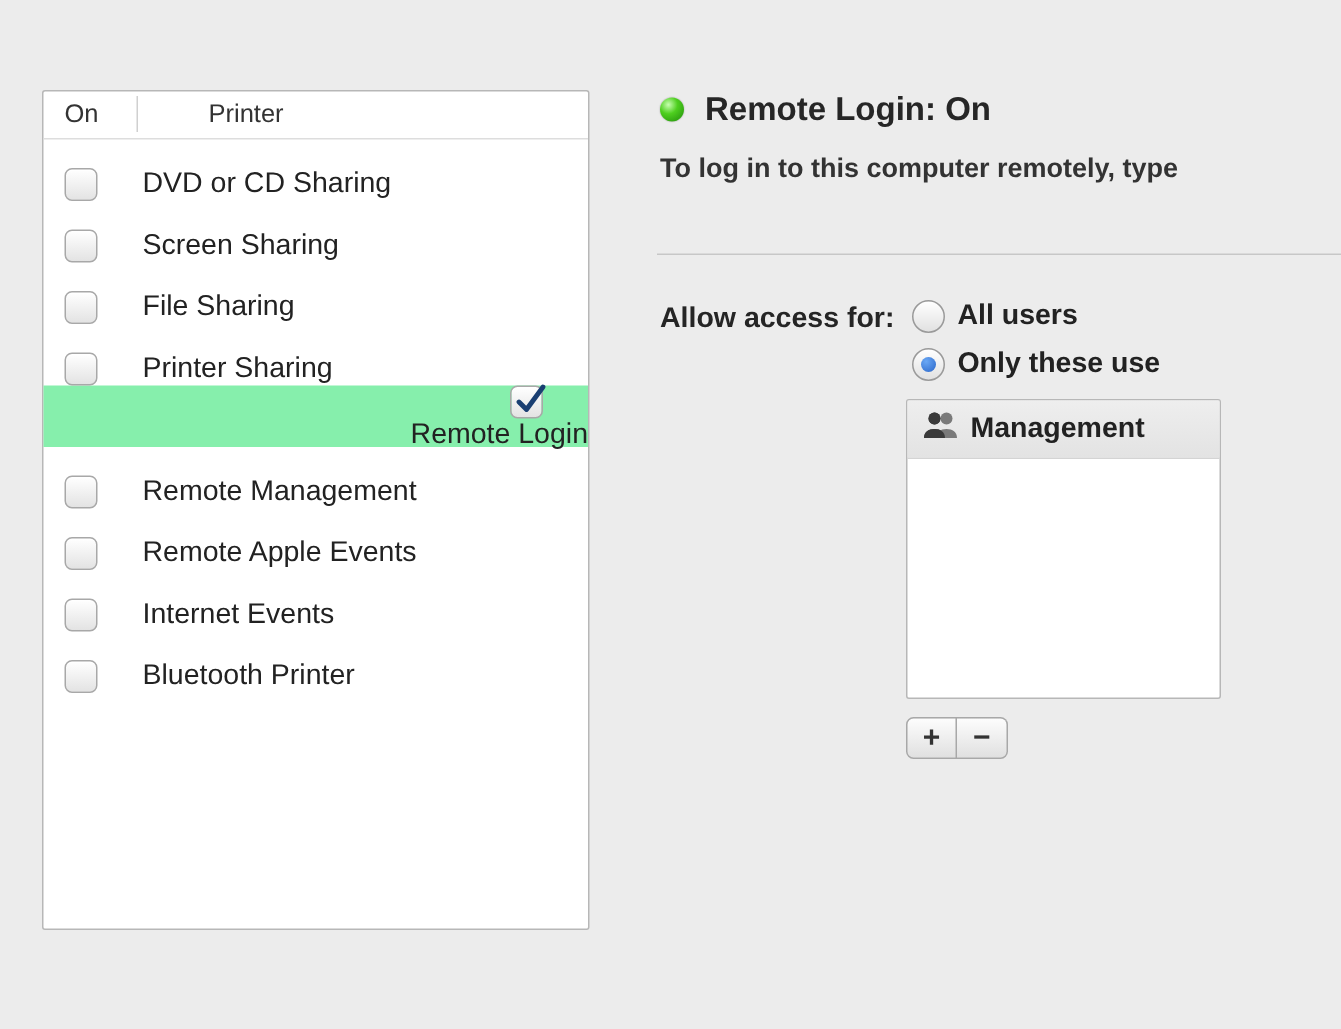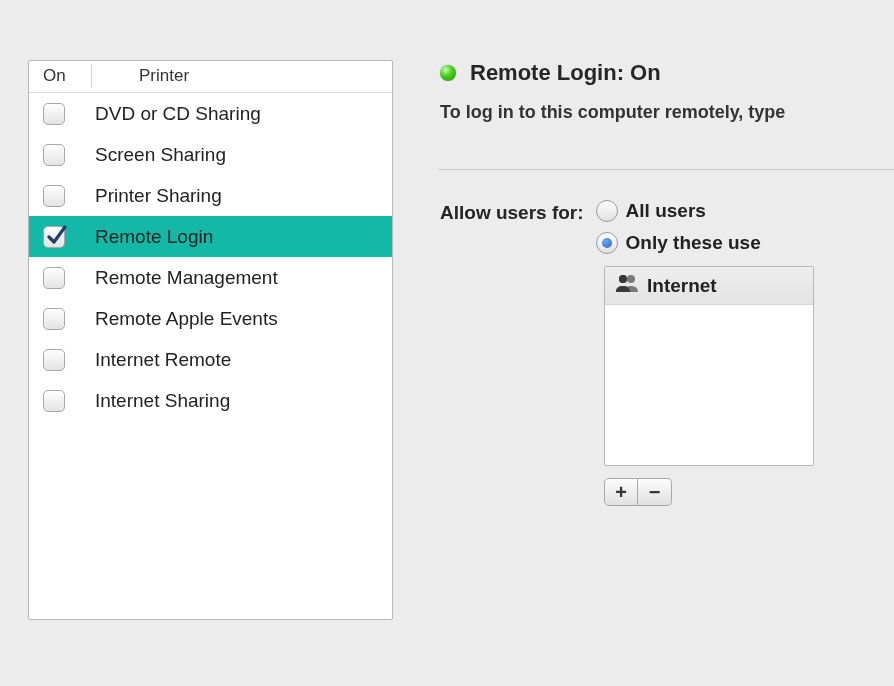--- a/index.html
+++ b/index.html
@@ -44,28 +44,29 @@
       content: "";
       position: absolute;
       left: 0;
       top: -2px;
       bottom: -2px;
       width: 1px;
       background: #d0d0d0;
     }
     .service-row {
       display: flex;
-      align-items: center;
+      align-items: flex-end;
       height: 41px;
       padding-left: 14px;
       font-size: 19px;
       color: #222;
     }
     .service-row.selected {
-      background: #14b8a6;
+      background: #86efac;
+      flex-direction: column;
     }
     .cb {
       width: 22px;
       height: 22px;
       border: 1px solid #a8a8a8;
       border-radius: 5px;
       background: linear-gradient(to bottom, #ffffff, #e3e3e3);
       box-shadow: inset 0 1px 0 rgba(255,255,255,0.8);
       position: relative;
       margin-right: 30px;
@@ -218,60 +219,64 @@
       <div class="service-row">
         <div class="cb"></div>
         <span>DVD or CD Sharing</span>
       </div>
       <div class="service-row">
         <div class="cb"></div>
         <span>Screen Sharing</span>
       </div>
       <div class="service-row">
         <div class="cb"></div>
+        <span>File Sharing</span>
+      </div>
+      <div class="service-row">
+        <div class="cb"></div>
         <span>Printer Sharing</span>
       </div>
       <div class="service-row selected">
         <div class="cb checked">
           <svg width="22" height="26" viewBox="0 0 22 26">
             <path d="M4 14 L9 19 L20 4" stroke="#1a3f72" stroke-width="3.2" fill="none" stroke-linecap="round" stroke-linejoin="round"></path>
           </svg>
         </div>
         <span>Remote Login</span>
       </div>
       <div class="service-row">
         <div class="cb"></div>
         <span>Remote Management</span>
       </div>
       <div class="service-row">
         <div class="cb"></div>
         <span>Remote Apple Events</span>
       </div>
       <div class="service-row">
         <div class="cb"></div>
-        <span>Internet Remote</span>
-      </div>
-      <div class="service-row">
-        <div class="cb"></div>
-        <span>Internet Sharing</span>
+        <span>Internet Events</span>
+      </div>
+      <div class="service-row">
+        <div class="cb"></div>
+        <span>Bluetooth Printer</span>
       </div>
     </div>
 </div>
 
 <div class="right">
   <div class="status-row">
     <div class="led"></div>
     <div class="status-title">Remote Login: On</div>
   </div>
   <div class="status-desc">To log in to this computer remotely, type</div>
 
   <hr class="divider">
 
   <div class="access-row">
-    <div class="access-label">Allow users for:</div>
+    <div class="access-label">Allow access for:</div>
     <div class="radio-group">
       <div class="radio-line">
         <div class="radio" id="radio-all"></div>
         <span class="radio-label">All users</span>
       </div>
       <div class="radio-line">
         <div class="radio checked" id="radio-only"></div>
         <span class="radio-label">Only these use</span>
       </div>
     </div>
@@ -288,21 +293,21 @@
           <g fill="#7a7a7a">
             <circle cx="16" cy="5" r="4"></circle>
             <path d="M9 18c0-4 3-6 7-6s7 2 7 6z"></path>
           </g>
           <g fill="#3a3a3a">
             <circle cx="8" cy="5" r="4"></circle>
             <path d="M1 18c0-4 3-6 7-6s7 2 7 6z"></path>
           </g>
         </svg>
       </span>
-      <span>Internet</span>
+      <span>Management</span>
     </div>
   </div>
 
   <div class="btn-group">
     <div class="sqbtn">+</div>
     <div class="sqbtn">−</div>
   </div>
 </div>
 
 </body></html>

